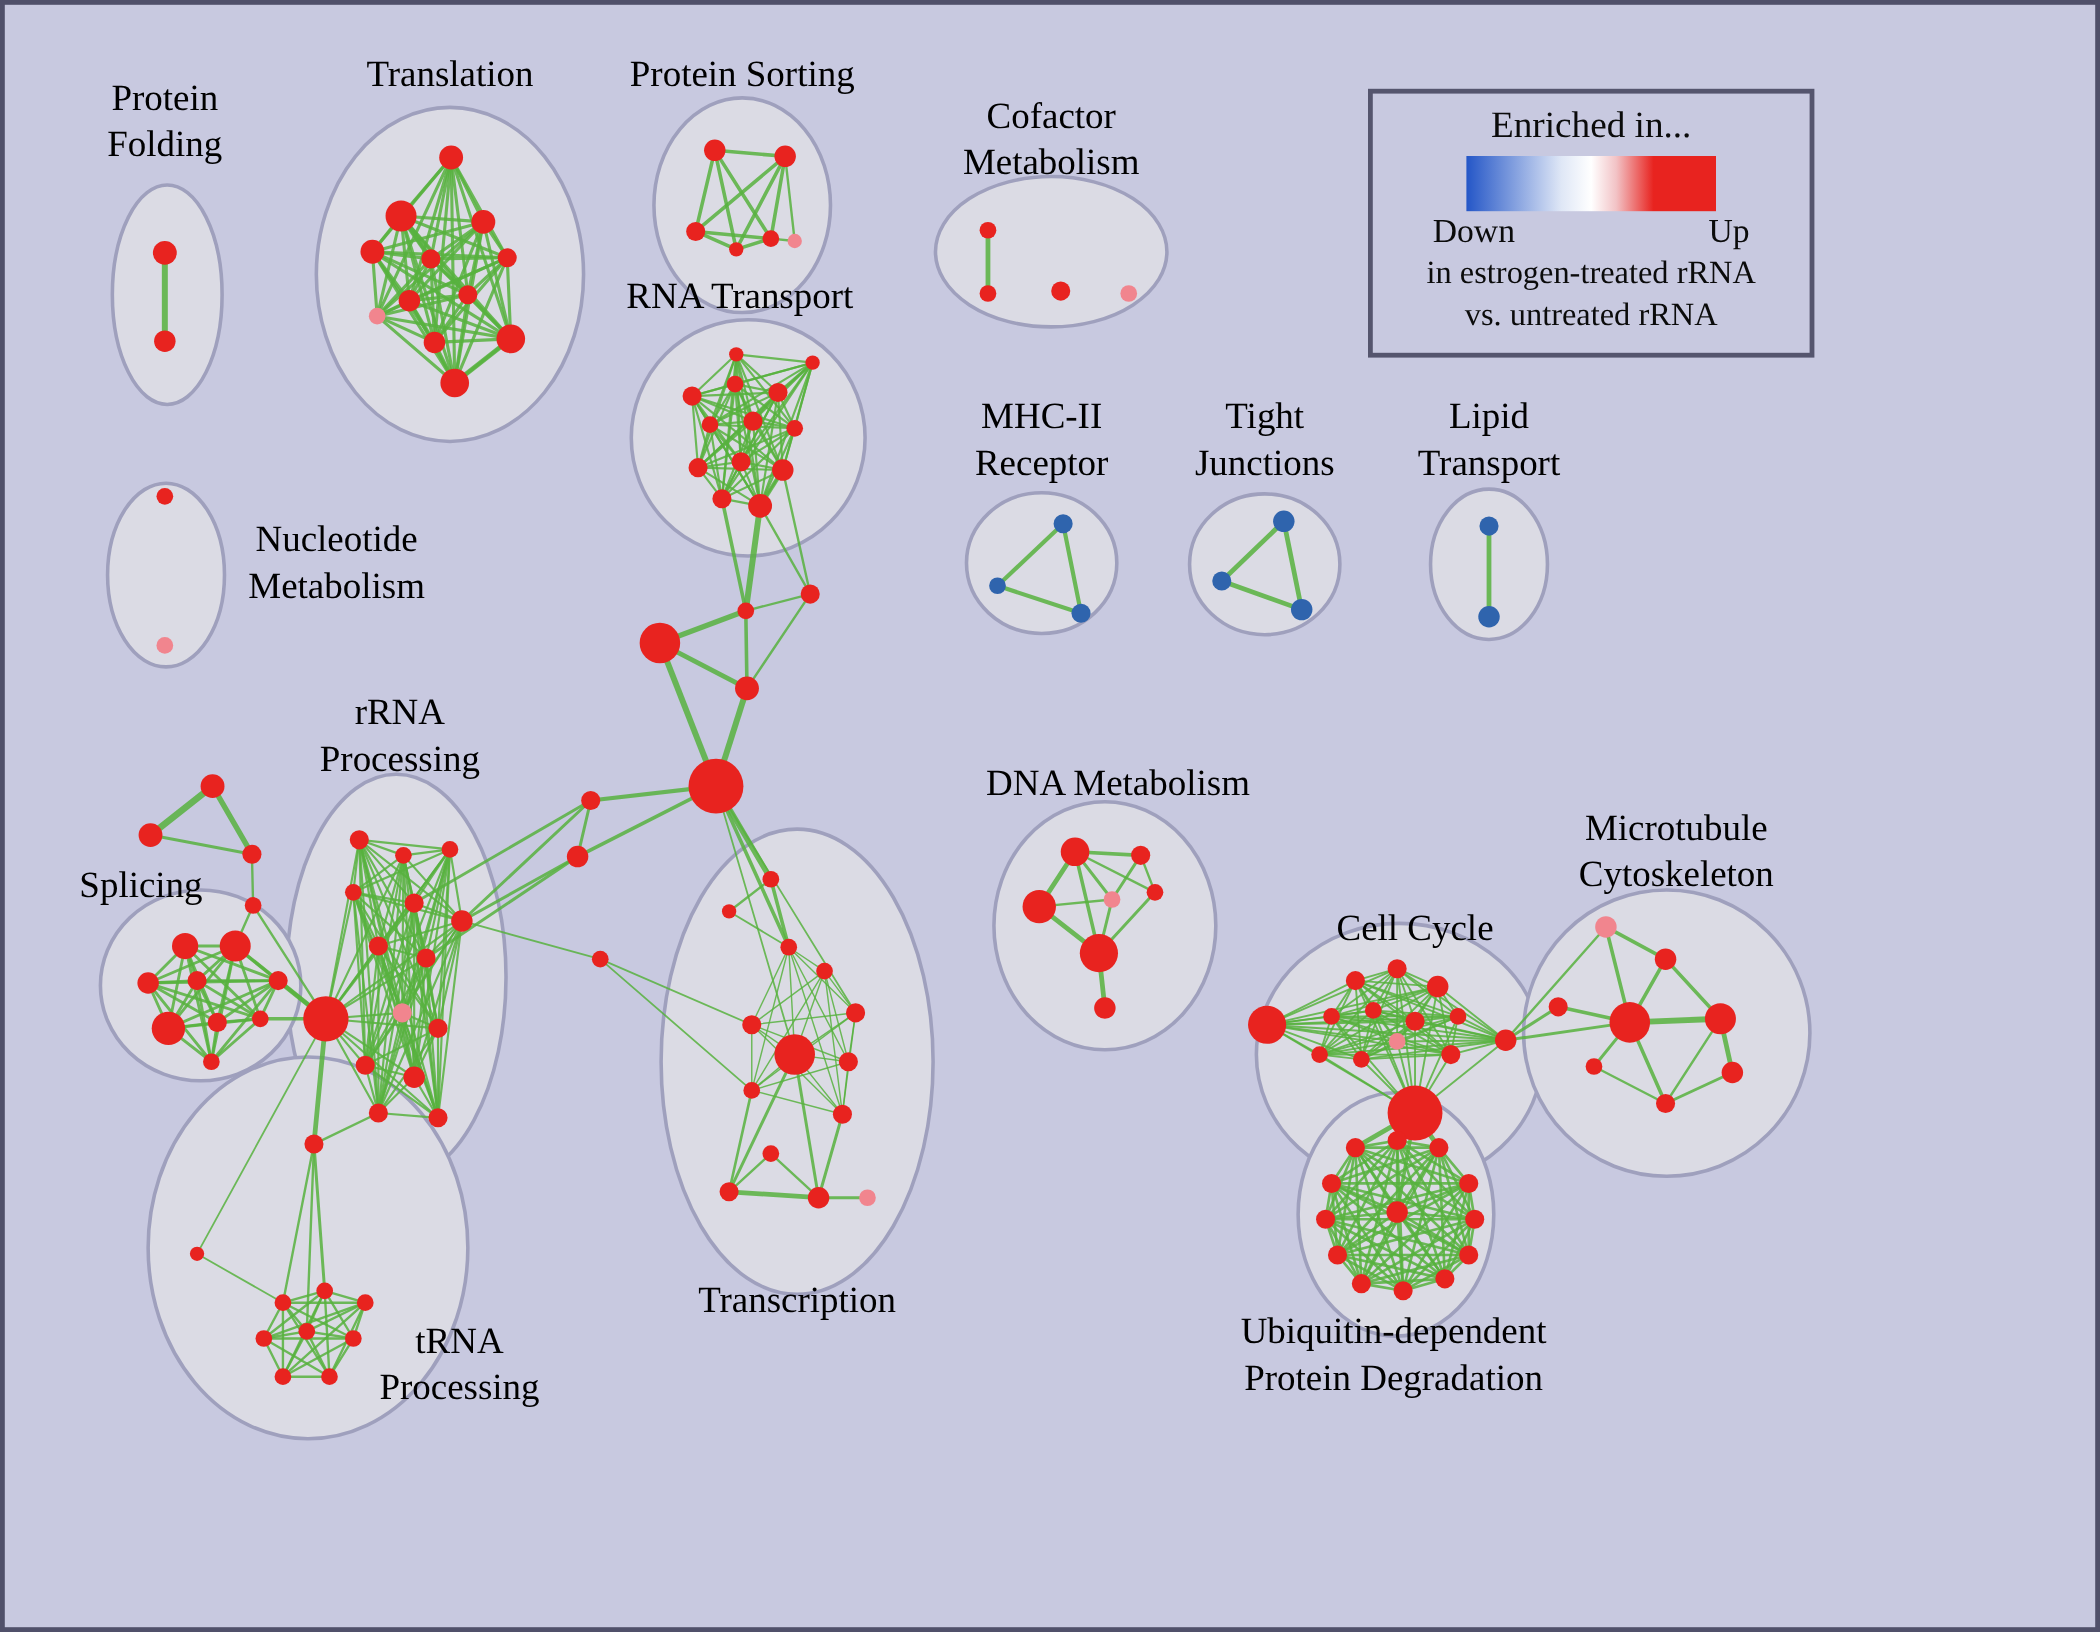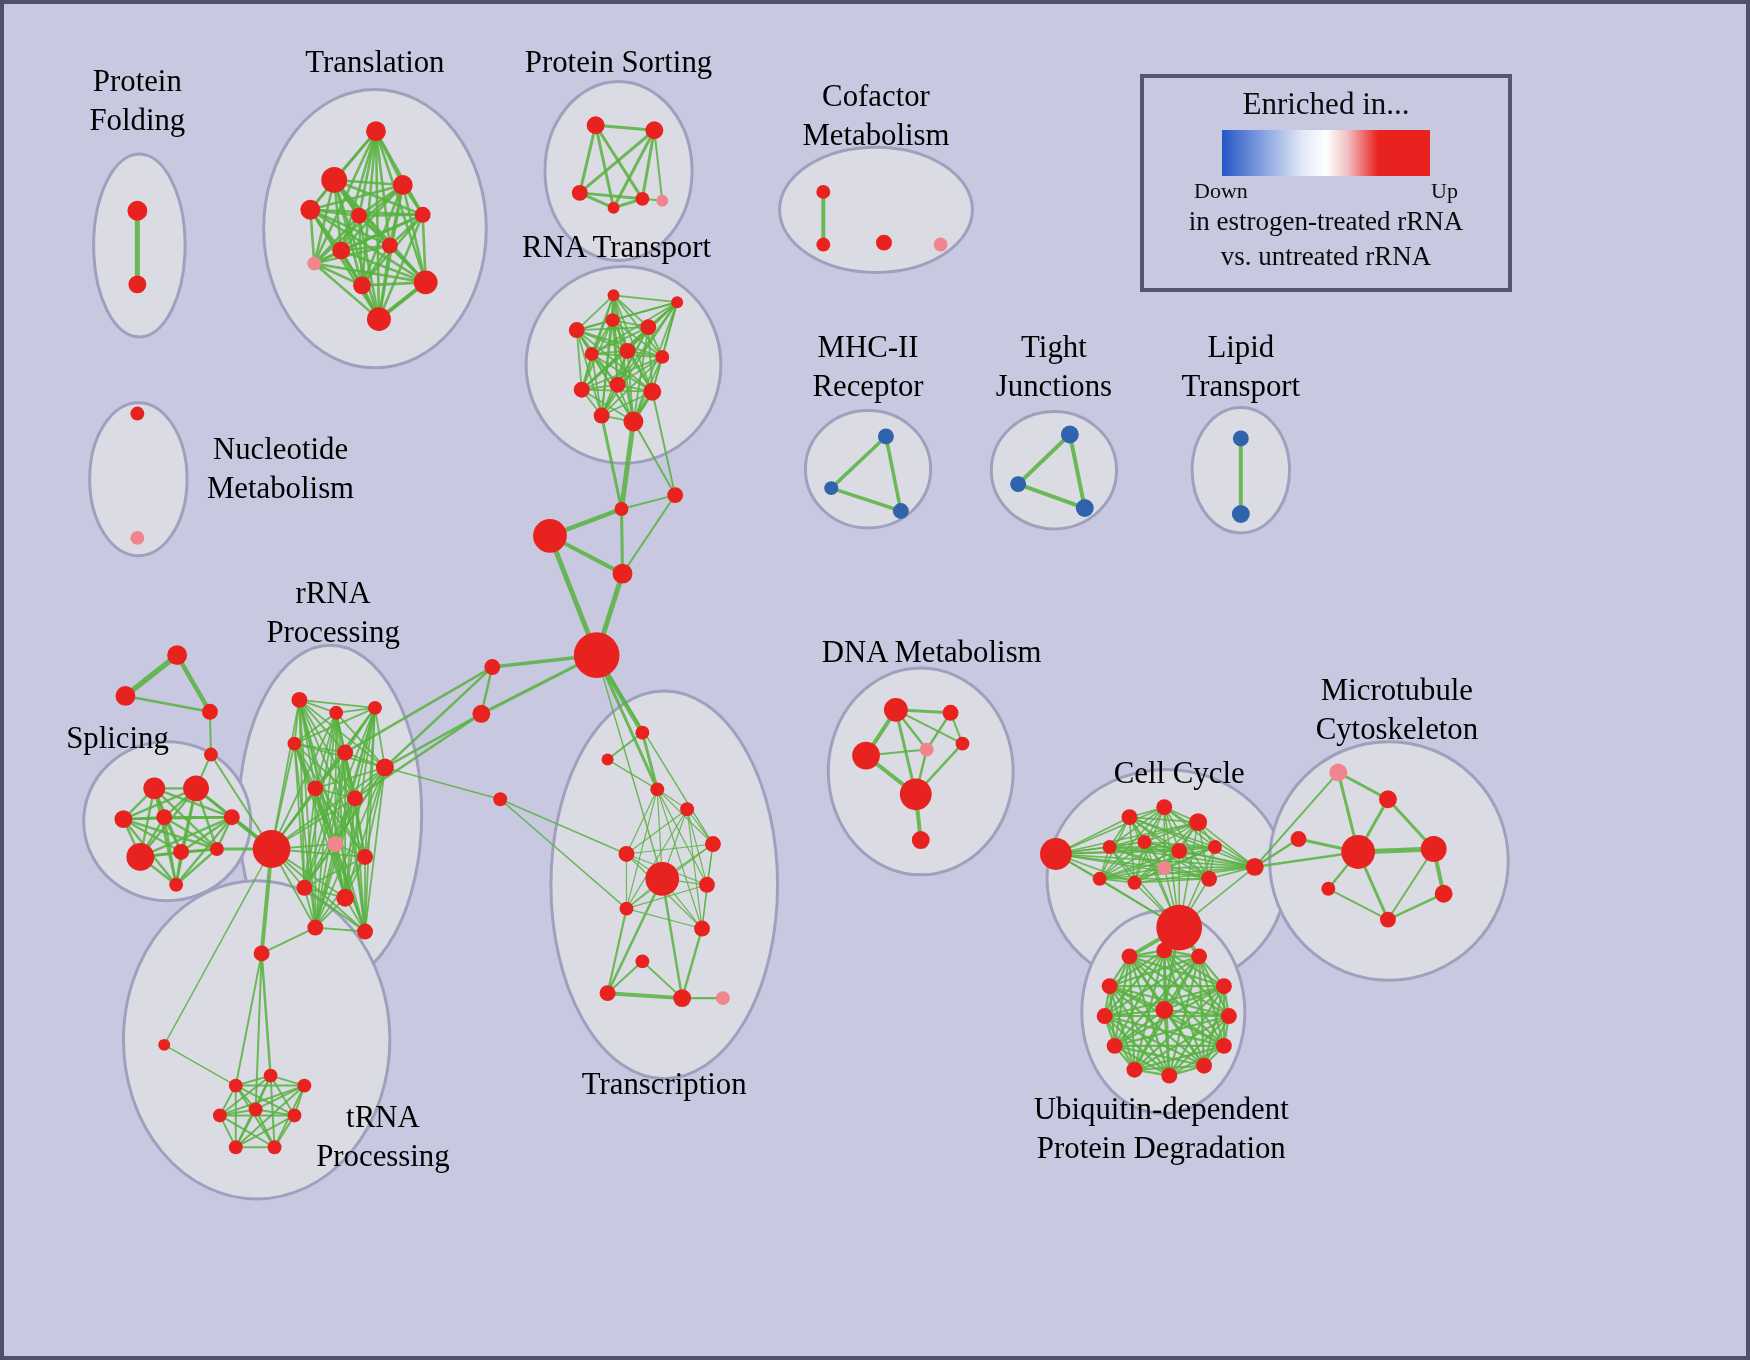--- a/index.html
+++ b/index.html
@@ -18,21 +18,21 @@
     left:1136px;top:30px;width:372px;
     box-sizing:border-box;
     border:4px solid #55556e;
     padding:8px 10px 14px 10px;
     text-align:center;
     color:#0b0b0b;
     margin-top:40px;
   }
   .legend-title{font-size:31px;}
   .legend-bar{height:46px;width:208px;margin:8px auto 2px auto;}
-  .legend-row{display:flex;justify-content:space-between;width:264px;margin:0 auto;font-size:22px;}
+  .legend-row{display:flex;justify-content:space-between;width:264px;margin:0 auto;font-size:28px;}
   .legend-desc{font-size:27px;line-height:1.3;}
 </style>
 </head>
 <body>
 
 <div class="canvas" style="background: rgb(200, 201, 224); border-color: rgb(80, 80, 106);">
   <svg class="net-svg" viewBox="0 0 1750 1360">
     <g id="g-ellipses">
         <ellipse cx="135" cy="243" rx="46" ry="92" fill="#dbdbe4" stroke="#9fa0bd" stroke-width="3"></ellipse>
         <ellipse cx="372" cy="226" rx="112" ry="140" fill="#dbdbe4" stroke="#9fa0bd" stroke-width="3"></ellipse>

